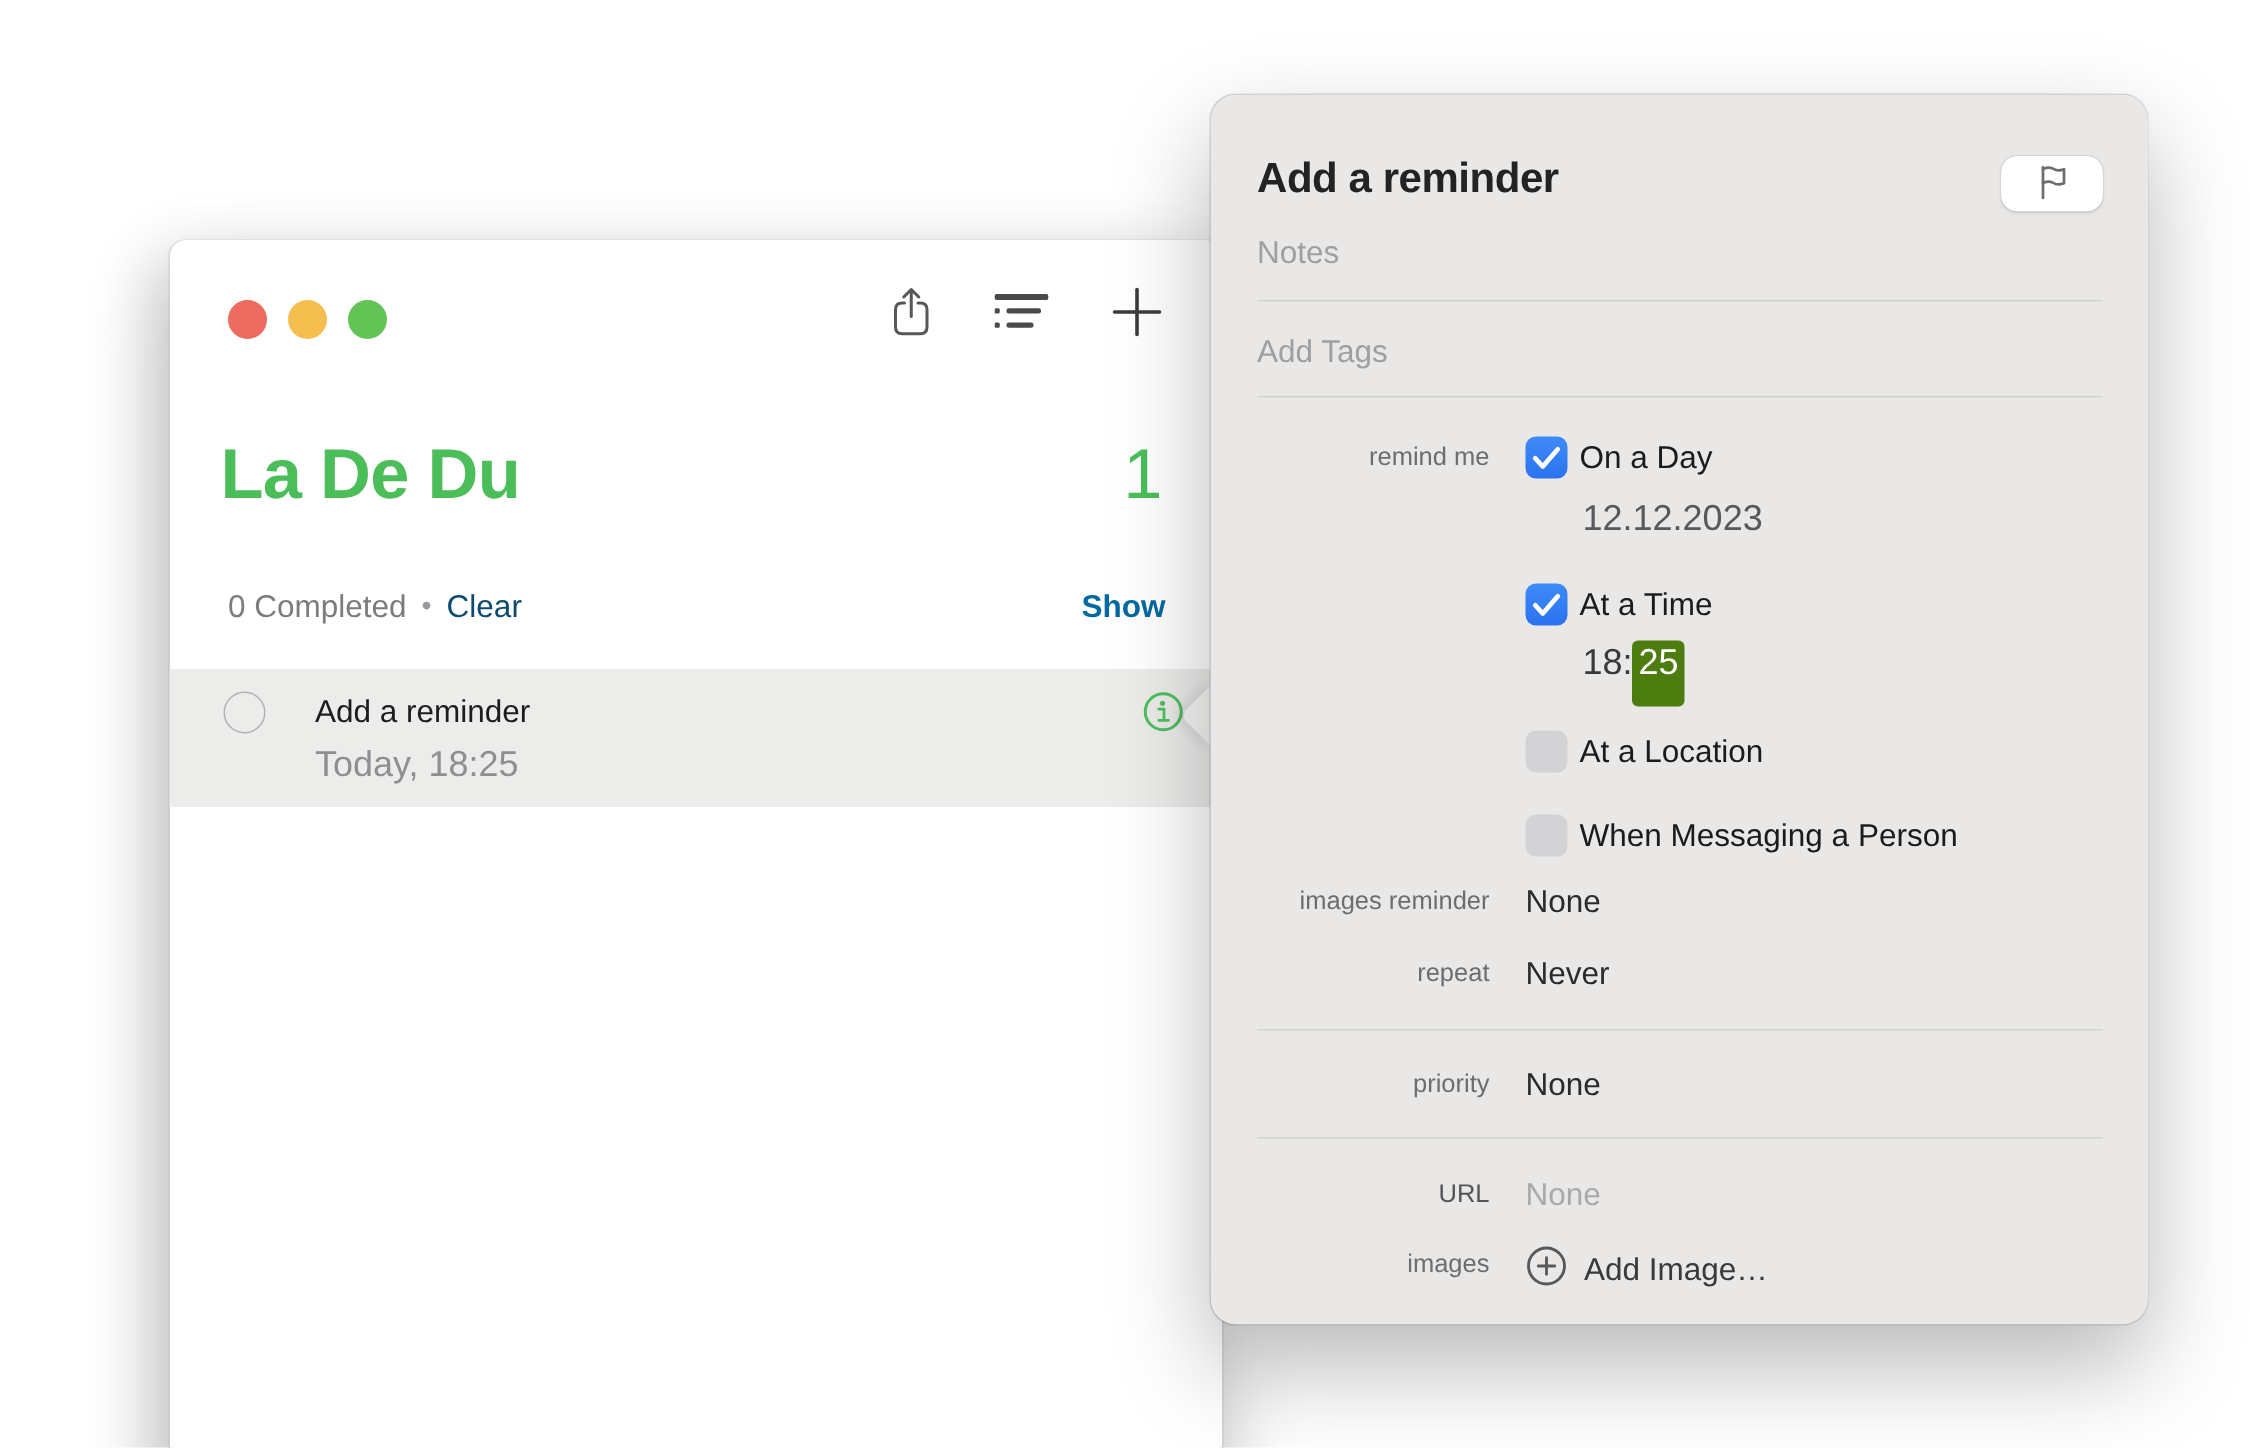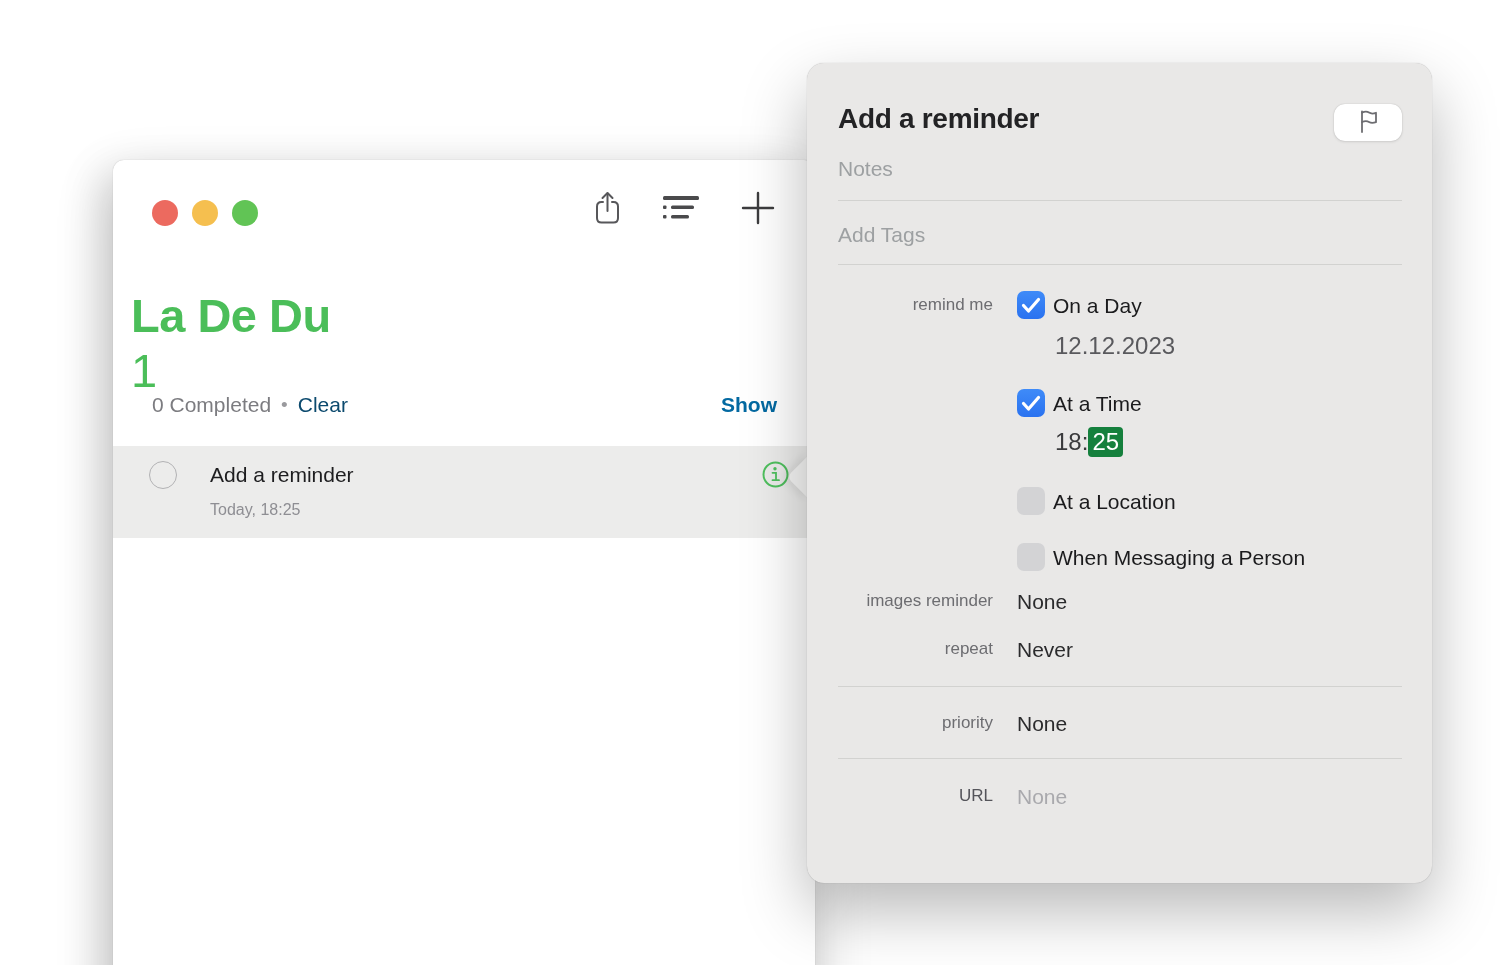--- a/index.html
+++ b/index.html
@@ -31,22 +31,22 @@
   .light.yellow { background: #f5bf4f; }
   .light.green  { background: #61c455; }
 
   .toolbar {
     position: absolute; right: 40px; top: 31px;
     display: flex; align-items: center; gap: 42px;
   }
   .toolbar svg { display: block; }
 
   .list-header {
-    position: absolute; left: 18px; right: 40px; top: 128px;
-    display: flex; justify-content: space-between; align-items: flex-start; flex-direction: column;
+    position: absolute; left: 34px; right: 40px; top: 128px;
+    display: flex; justify-content: space-between; align-items: flex-start;
   }
   .list-title {
     font-size: 47px; font-weight: 700; letter-spacing: -0.5px;
     color: #4bbe59;
   }
   .list-count {
     font-size: 47px; font-weight: 500; color: #4bbe59;
   }
 
   .completed-row {
@@ -66,21 +66,21 @@
     display: flex; align-items: flex-start;
     padding: 14px 26px 0 36px;
   }
   .reminder-check-circle {
     width: 28px; height: 28px; border-radius: 50%;
     border: 1.5px solid #b2b2b4; background: transparent;
     flex: 0 0 auto; margin-top: 1px;
   }
   .reminder-texts { margin-left: 33px; flex: 1 1 auto; padding-top: 2px; }
   .reminder-title { font-size: 21px; color: #1d1d1f; line-height: 26px; }
-  .reminder-due   { font-size: 16px; color: #8e8e93; line-height: 25px; margin-top: 9px; }
+  .reminder-due   { font-size: 24px; color: #8e8e93; line-height: 25px; margin-top: 9px; }
   .info-btn { flex: 0 0 auto; margin-top: 1px; width: 27px; height: 27px; }
 
   
   .popover-arrow {
     position: absolute;
     left: 793px; top: 462px;
     width: 30px; height: 30px;
     background: #f6f6f5;
     transform: rotate(45deg);
     border-bottom-left-radius: 6px;
@@ -157,22 +157,22 @@
     display: flex; align-items: center; justify-content: center;
   }
   .checkbox.checked {
     background: linear-gradient(180deg, #3f8bf8 0%, #2a72f0 100%);
   }
   .checkbox svg { display: none; }
   .checkbox.checked svg { display: block; }
   .cb-label { margin-left: 8px; font-size: 21px; color: #1b1b1d; padding-top: 1px; }
 
   .time-selected {
-    background: #15803d; color: #ffffff;
-    border-radius: 4px; padding: 1px 4px 2px 4px;
+    background: #4d7c0f; color: #ffffff;
+    border-radius: 4px; padding: 1px 4px 16px 4px;
   }
 
   .add-image { display: flex; align-items: center; margin-left: 24px; padding-top: 1px; }
   .add-image .ai-label { margin-left: 11px; font-size: 21px; color: #3a3a3c; }
 </style>
 </head>
 <body>
 
 <div class="window">
 
@@ -320,14 +320,27 @@
     <div class="pvalue">None</div>
   </div>
 
   <div class="pop-divider div-4"></div>
 
   <div class="prow row-url">
     <div class="plabel" style="color:#54545a">URL</div>
     <div class="pvalue placeholder">None</div>
   </div>
 
+  <div class="prow row-images">
+    <div class="plabel">images</div>
+    <div class="add-image">
+      <span>
+        <svg width="28" height="28" viewBox="0 0 28 28" fill="none" stroke="#58585a" stroke-width="1.9" stroke-linecap="round">
+          <circle cx="14" cy="14" r="12"></circle>
+          <path d="M14 8.5 V19.5"></path>
+          <path d="M8.5 14 H19.5"></path>
+        </svg>
+      </span>
+      <span class="ai-label">Add Image…</span>
+    </div>
+  </div>
 
 </div>
 
 </body></html>

